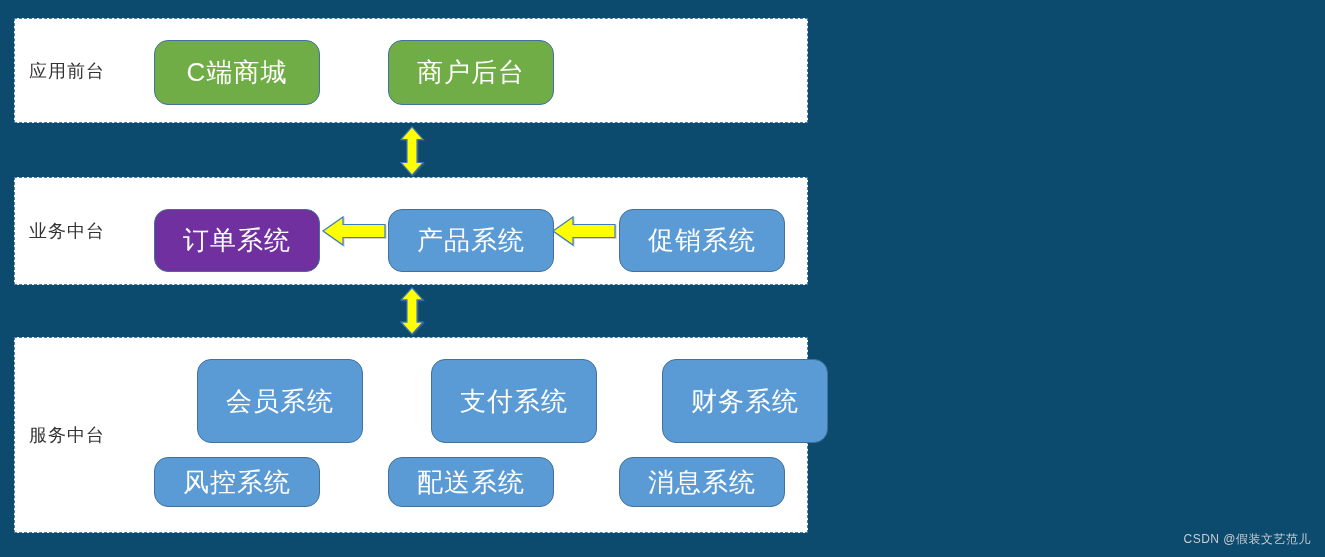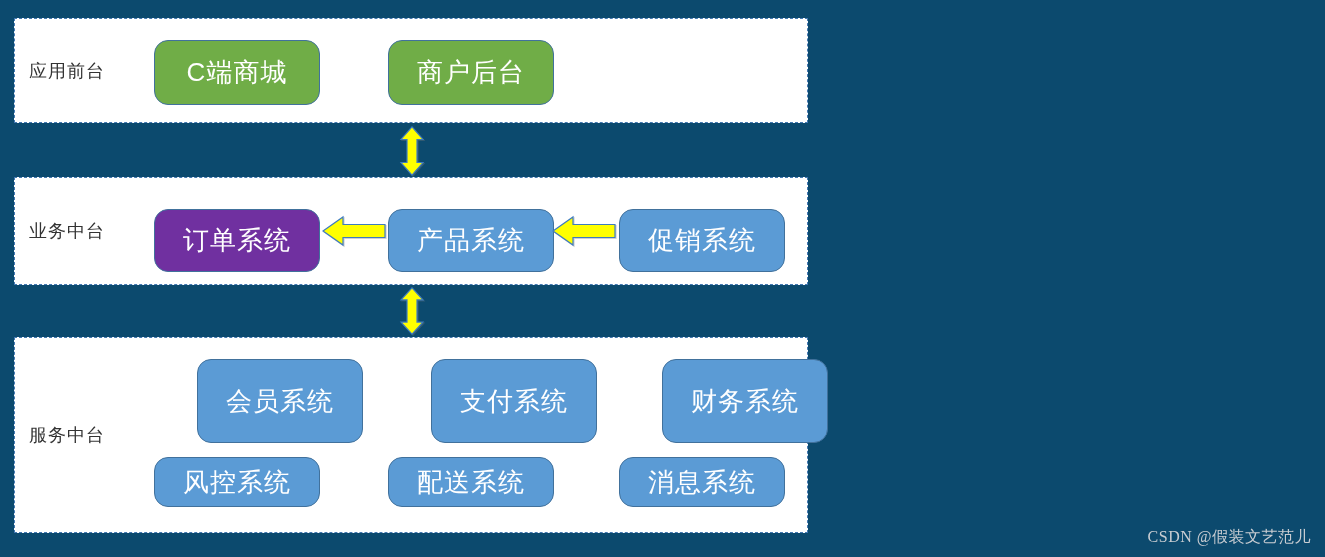--- a/index.html
+++ b/index.html
@@ -71,25 +71,24 @@
     left:399px;
     width:26px; height:50px;
     filter:drop-shadow(1.5px 1px 0 rgba(120,120,120,0.35));
   }
   .varrow-1 { top:126px; }
   .varrow-2 { top:287px; height:48px; }
 
   .watermark {
     position:absolute;
     right:14px; bottom:9px;
-    font-size:16px;
+    font-size:12px;
     color:#C9CDD2;
     letter-spacing:0.5px;
     white-space:nowrap;
-    font-family:Liberation Serif, serif;
   }
 </style>
 </head>
 <body>
 
 <div class="canvas">
 
   <div class="panel panel-app">
     <div class="panel-label">应用前台</div>
     <div class="node green c1 row-app">C端商城</div>

